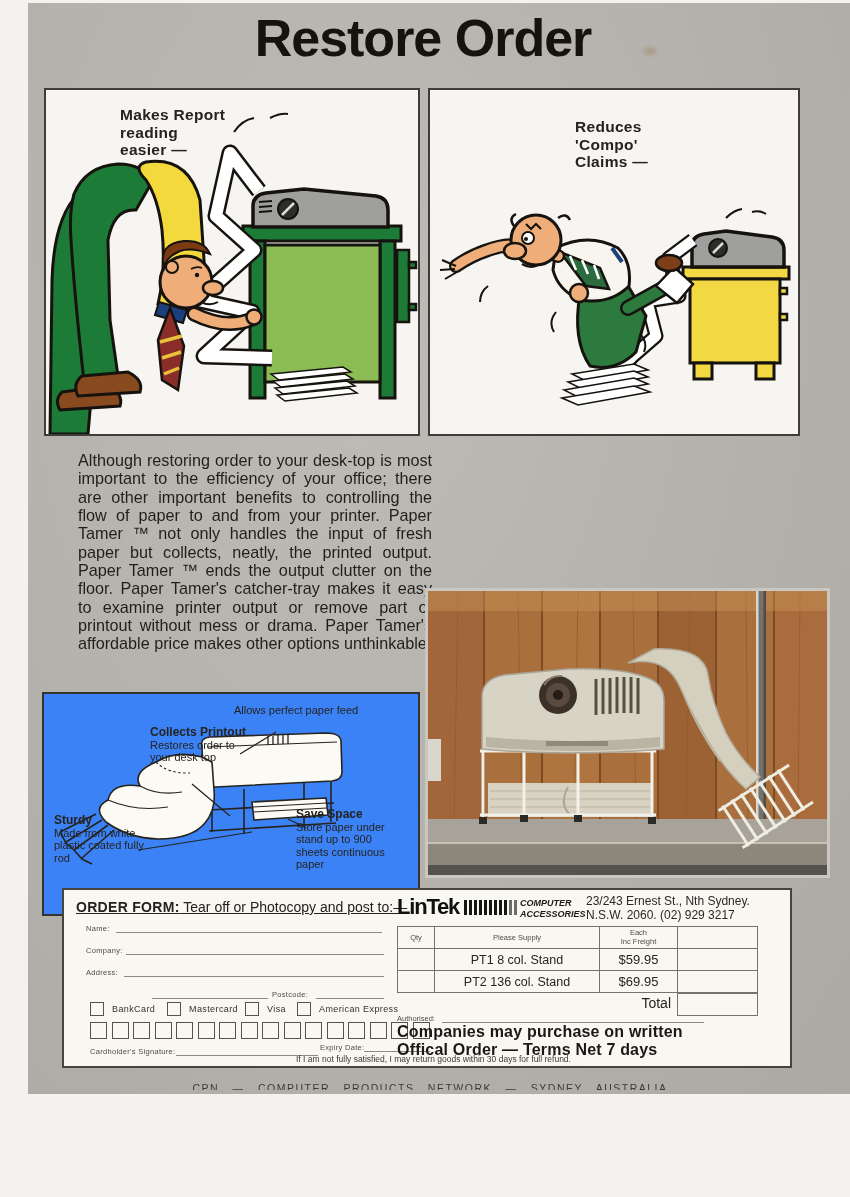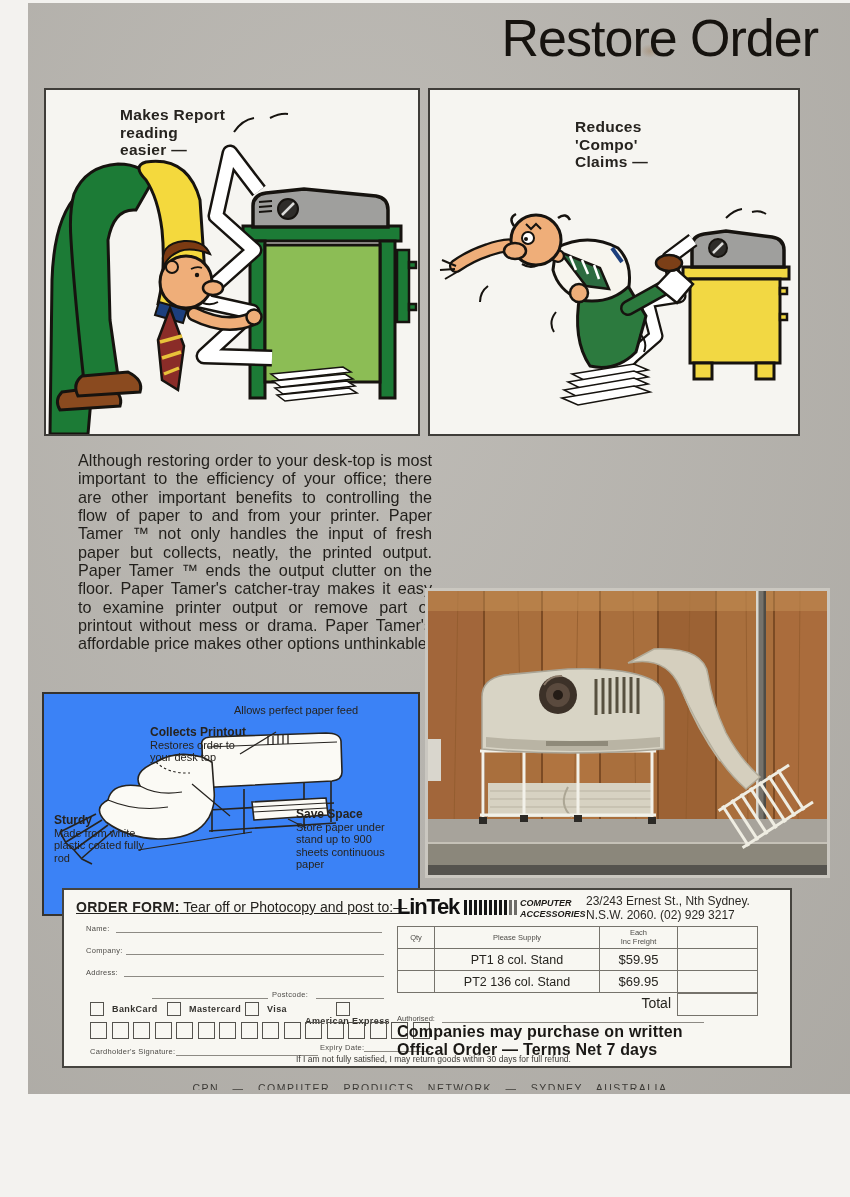--- a/index.html
+++ b/index.html
@@ -4,21 +4,21 @@
 <style>
   html,body{margin:0;padding:0;}
   body{width:850px;height:1197px;background:#f3f2ef;font-family:"Liberation Sans","DejaVu Sans",sans-serif;position:relative;overflow:hidden;}
   #page{position:absolute;left:0;top:0;width:850px;height:1197px;}
   .abs{position:absolute;}
   
   #paper{left:28px;top:3px;width:822px;height:1091px;background:#b7b4ae;
          background-image:radial-gradient(ellipse at 40% 30%, rgba(255,255,255,.10), rgba(0,0,0,.06));}
   .stain{position:absolute;border-radius:50%;background:radial-gradient(closest-side, rgba(146,96,44,.5), rgba(146,96,44,0));}
   
-  #title{left:28px;top:8px;width:790px;text-align:right;font-size:52px;font-weight:normal;
+  #title{left:28px;top:8px;width:790px;text-align:center;font-size:52px;font-weight:bold;
          letter-spacing:-1px;color:#16130f;}
   
   .panel{background:#f6f5f1;border:2px solid #3f3d39;box-sizing:border-box;}
   #panelL{left:44px;top:88px;width:376px;height:348px;}
   #panelR{left:428px;top:88px;width:372px;height:348px;}
   .panel svg{position:absolute;left:0;top:0;width:100%;height:100%;}
   .caption{position:absolute;font-size:15.5px;font-weight:bold;line-height:17.5px;color:#26231f;letter-spacing:.3px;}
   #capL{left:74px;top:16px;}
   #capR{left:145px;top:28px;}
   
@@ -31,21 +31,21 @@
   #diagram{left:42px;top:692px;width:378px;height:224px;background:#3b82f6;border:2px solid #35332f;box-sizing:border-box;}
   #diagram svg{position:absolute;left:0;top:0;width:100%;height:100%;}
   .dlab{position:absolute;color:#26231f;font-size:11px;line-height:12.5px;}
   .dlab .t{font-weight:bold;font-size:12px;}
   
   #form{left:62px;top:888px;width:730px;height:180px;background:#f8f7f2;border:2px solid #46443f;box-sizing:border-box;}
   #form .lab{position:absolute;font-size:7.5px;color:#4e4c48;letter-spacing:.3px;}
   #form .line{position:absolute;border-bottom:1px solid #8d8a84;height:1px;}
   #of-header{position:absolute;left:12px;top:9px;font-size:14px;color:#24221e;text-decoration:underline;}
   #of-header b{font-weight:bold;letter-spacing:.3px;}
-  .cbitem{position:absolute;display:flex;align-items:center;font-weight:bold;}
+  .cbitem{position:absolute;display:flex;align-items:center;}
   .cbx{width:12px;height:12px;border:1.2px solid #55534e;background:#f8f7f2;}
   .cblab{font-size:9px;color:#35332f;margin-left:8px;letter-spacing:.4px;}
   #cardboxes{position:absolute;left:26px;top:132px;display:flex;gap:4.5px;}
   .cardbox{width:15px;height:15px;border:1.2px solid #55534e;}
   
   #brand{position:absolute;left:333px;top:4px;display:flex;align-items:center;}
   #brandname{font-size:22px;font-weight:800;letter-spacing:-1.2px;color:#101010;}
   #bars{display:inline-flex;gap:2px;margin-left:5px;align-items:center;}
   #bars i{display:block;width:3px;height:15px;background:#151515;}
   #bars i.g{background:#6e6c68;}
@@ -404,21 +404,21 @@
         <span class="cblab">BankCard</span>
     </div>
     <div class="cbitem" style="left:103px;top:112px;">
       <div class="cbx"></div>
         <span class="cblab">Mastercard</span>
     </div>
     <div class="cbitem" style="left:181px;top:112px;">
       <div class="cbx"></div>
         <span class="cblab">Visa</span>
     </div>
-    <div class="cbitem" style="left:233px;top:112px;flex-direction:column;">
+    <div class="cbitem" style="left:233px;top:112px;">
       <div class="cbx"></div>
         <span class="cblab">American Express</span>
     </div>
 
     <div id="cardboxes">
       <div class="cardbox"></div>
         <div class="cardbox"></div>
         <div class="cardbox"></div>
         <div class="cardbox"></div>
       <div class="cardbox"></div>

